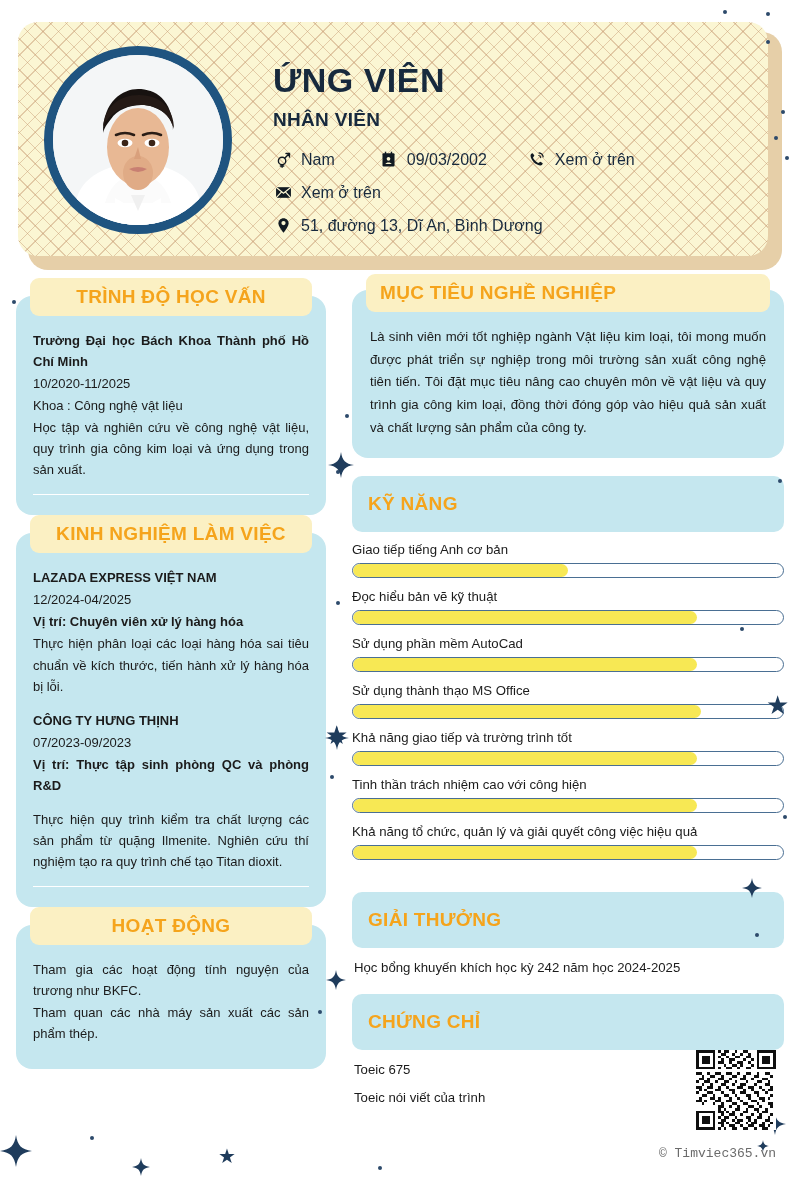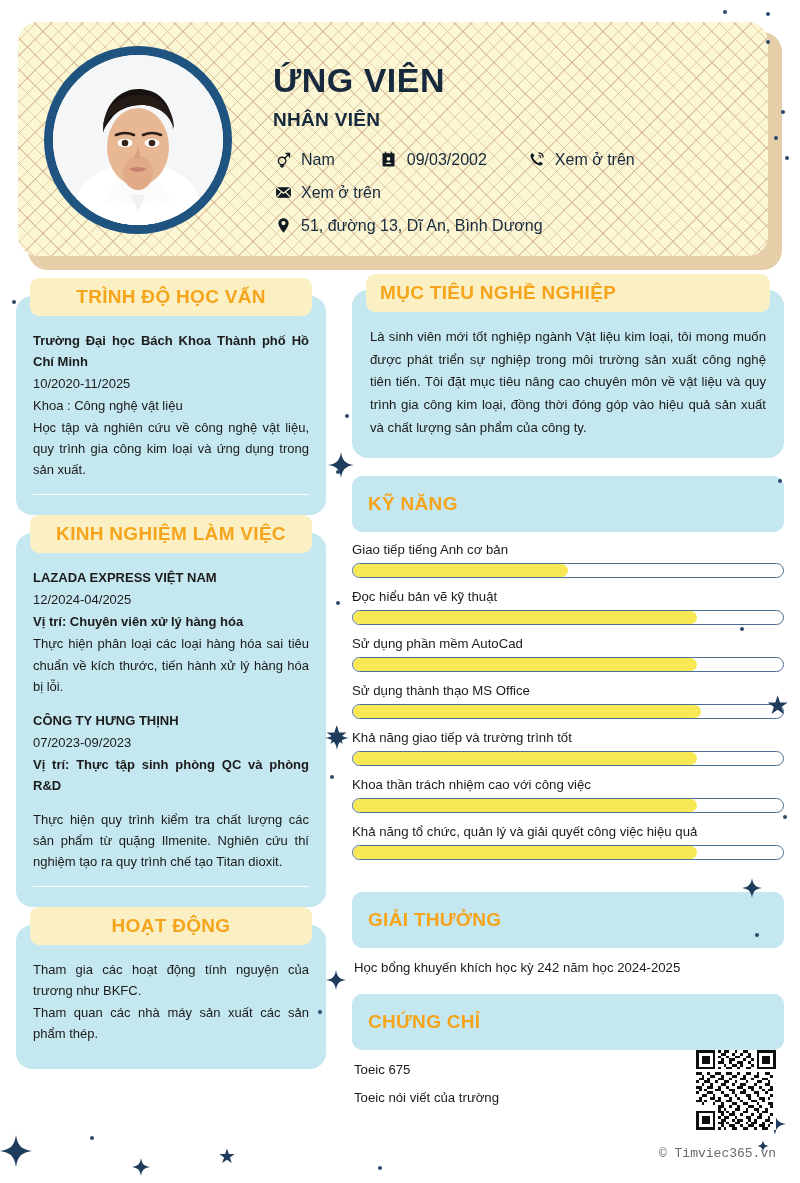--- a/index.html
+++ b/index.html
@@ -497,21 +497,21 @@
           <div class="bar-fill" style="width:81%"></div>
         </div>
     </div>
     <div class="skill">
       <div class="skill-label">Khả năng giao tiếp và trường trình tốt</div>
       <div class="bar-track">
           <div class="bar-fill" style="width:80%"></div>
         </div>
     </div>
     <div class="skill">
-      <div class="skill-label">Khoa thần trách nhiệm cao với công việc</div>
+      <div class="skill-label">Tinh thần trách nhiệm cao với công hiện</div>
       <div class="bar-track">
           <div class="bar-fill" style="width:80%"></div>
         </div>
     </div>
     <div class="skill" style="margin-bottom:22px;">
       <div class="skill-label">Khả năng tổ chức, quản lý và giải quyết công việc hiệu quả</div>
       <div class="bar-track">
           <div class="bar-fill" style="width:80%"></div>
         </div>
     </div>
@@ -521,21 +521,21 @@
     <div class="pill-blue">GIẢI THƯỞNG</div>
     <div class="plain-list">
       <div>Học bổng khuyến khích học kỳ 242 năm học 2024-2025</div>
     </div>
   </div>
 
   <div>
     <div class="pill-blue">CHỨNG CHỈ</div>
     <div class="plain-list">
       <div>Toeic 675</div>
-      <div>Toeic nói viết của trường</div>
+      <div>Toeic nói viết của trình</div>
     </div>
   </div>
 
 </div>
 
 <div class="qr-box">
   <svg viewBox="0 0 29 29" shape-rendering="crispEdges">
     <rect width="29" height="29" fill="#ffffff"></rect>
     <g fill="#0f0f0f">
       <rect x="0" y="0" width="7" height="1"></rect>

